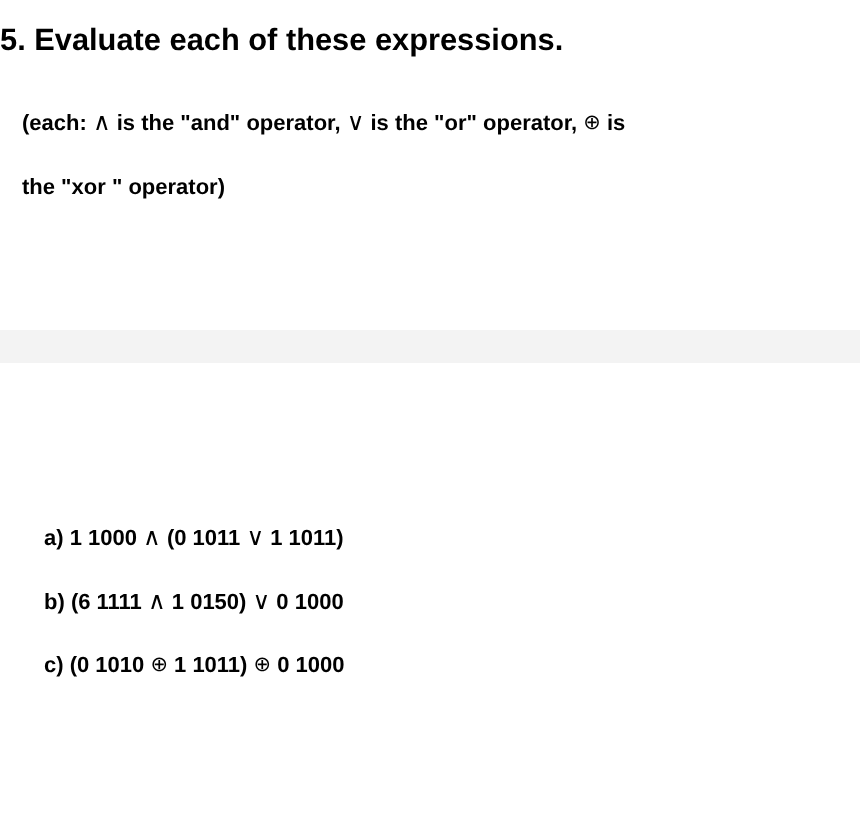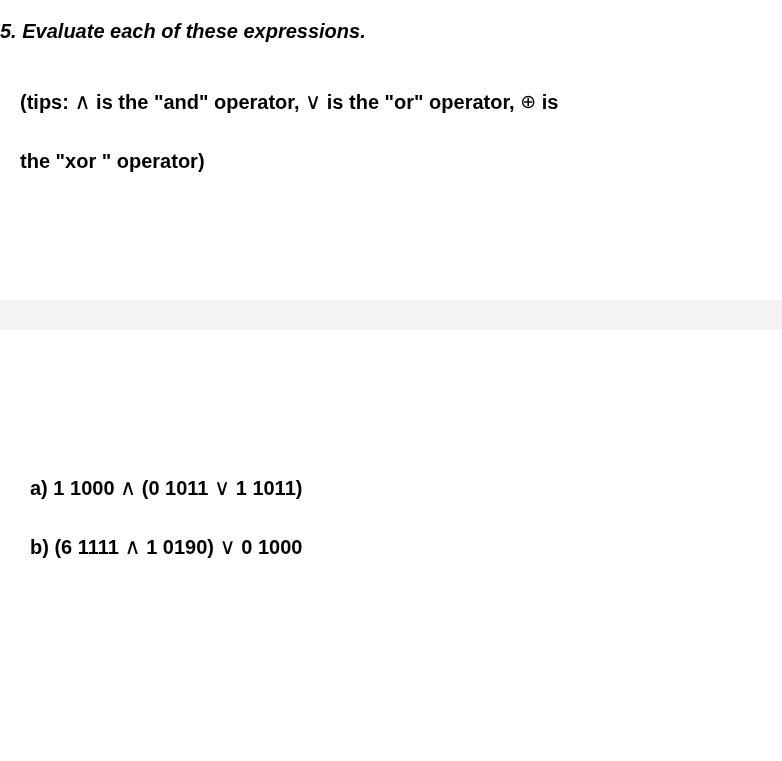--- a/index.html
+++ b/index.html
@@ -13,42 +13,41 @@
       color: #000;
       background: #fff;
       width: 782px;
       height: 761px;
       position: relative;
     }
     .top-section {
       padding: 20px 0 0 0;
     }
     .question-line {
-      font-size: 20px;
+      font-size: 28px;
       margin-bottom: 28px;
       padding-left: 0;
-      font-style: italic;
     }
     .tips-line {
       font-size: 20px;
       padding-left: 20px;
       line-height: 2.8;
     }
     .divider-band {
       position: absolute;
       top: 300px;
       left: 0;
       right: 0;
       height: 30px;
       background: #f3f3f3;
     }
     .answers-section {
       position: absolute;
       top: 475px;
-      left: 30px;
+      left: 40px;
     }
     .answer-item {
       font-size: 20px;
       margin-bottom: 33px;
     }
     .math-op {
       font-family: "Times New Roman", serif;
       font-weight: normal;
       font-size: 22px;
     }
@@ -62,28 +61,31 @@
   </style>
 </head>
 <body>
 
 <div class="top-section">
   <div class="question-line">
     <span>5.</span>
     <span>Evaluate each of these expressions.</span>
   </div>
   <div class="tips-line">
-    <span>(tips: </span><span class="math-op">∧</span><span> is the "and" operator, </span><span class="math-op">∨</span><span> is the "or" operator, </span><span class="xor-op">⊕</span><span> is</span>
+    <span>(each: </span><span class="math-op">∧</span><span> is the "and" operator, </span><span class="math-op">∨</span><span> is the "or" operator, </span><span class="xor-op">⊕</span><span> is</span>
     <br>
     <span>the "xor "  operator)</span>
   </div>
 </div>
 
 <div class="divider-band"></div>
 
 <div class="answers-section">
   <div class="answer-item">
     <span>a) </span><span>1 1000 </span><span class="math-op">∧</span><span> (0 1011 </span><span class="math-op">∨</span><span> 1 1011)</span>
   </div>
   <div class="answer-item">
-    <span>b) </span><span>(6 1111 </span><span class="math-op">∧</span><span> 1 0190) </span><span class="math-op">∨</span><span> 0 1000</span>
+    <span>b) </span><span>(6 1111 </span><span class="math-op">∧</span><span> 1 0150) </span><span class="math-op">∨</span><span> 0 1000</span>
+  </div>
+  <div class="answer-item">
+    <span>c) </span><span>(0 1010 </span><span class="xor-op">⊕</span><span> 1 1011) </span><span class="xor-op">⊕</span><span> 0 1000</span>
   </div>
 </div>
 
 </body></html>

